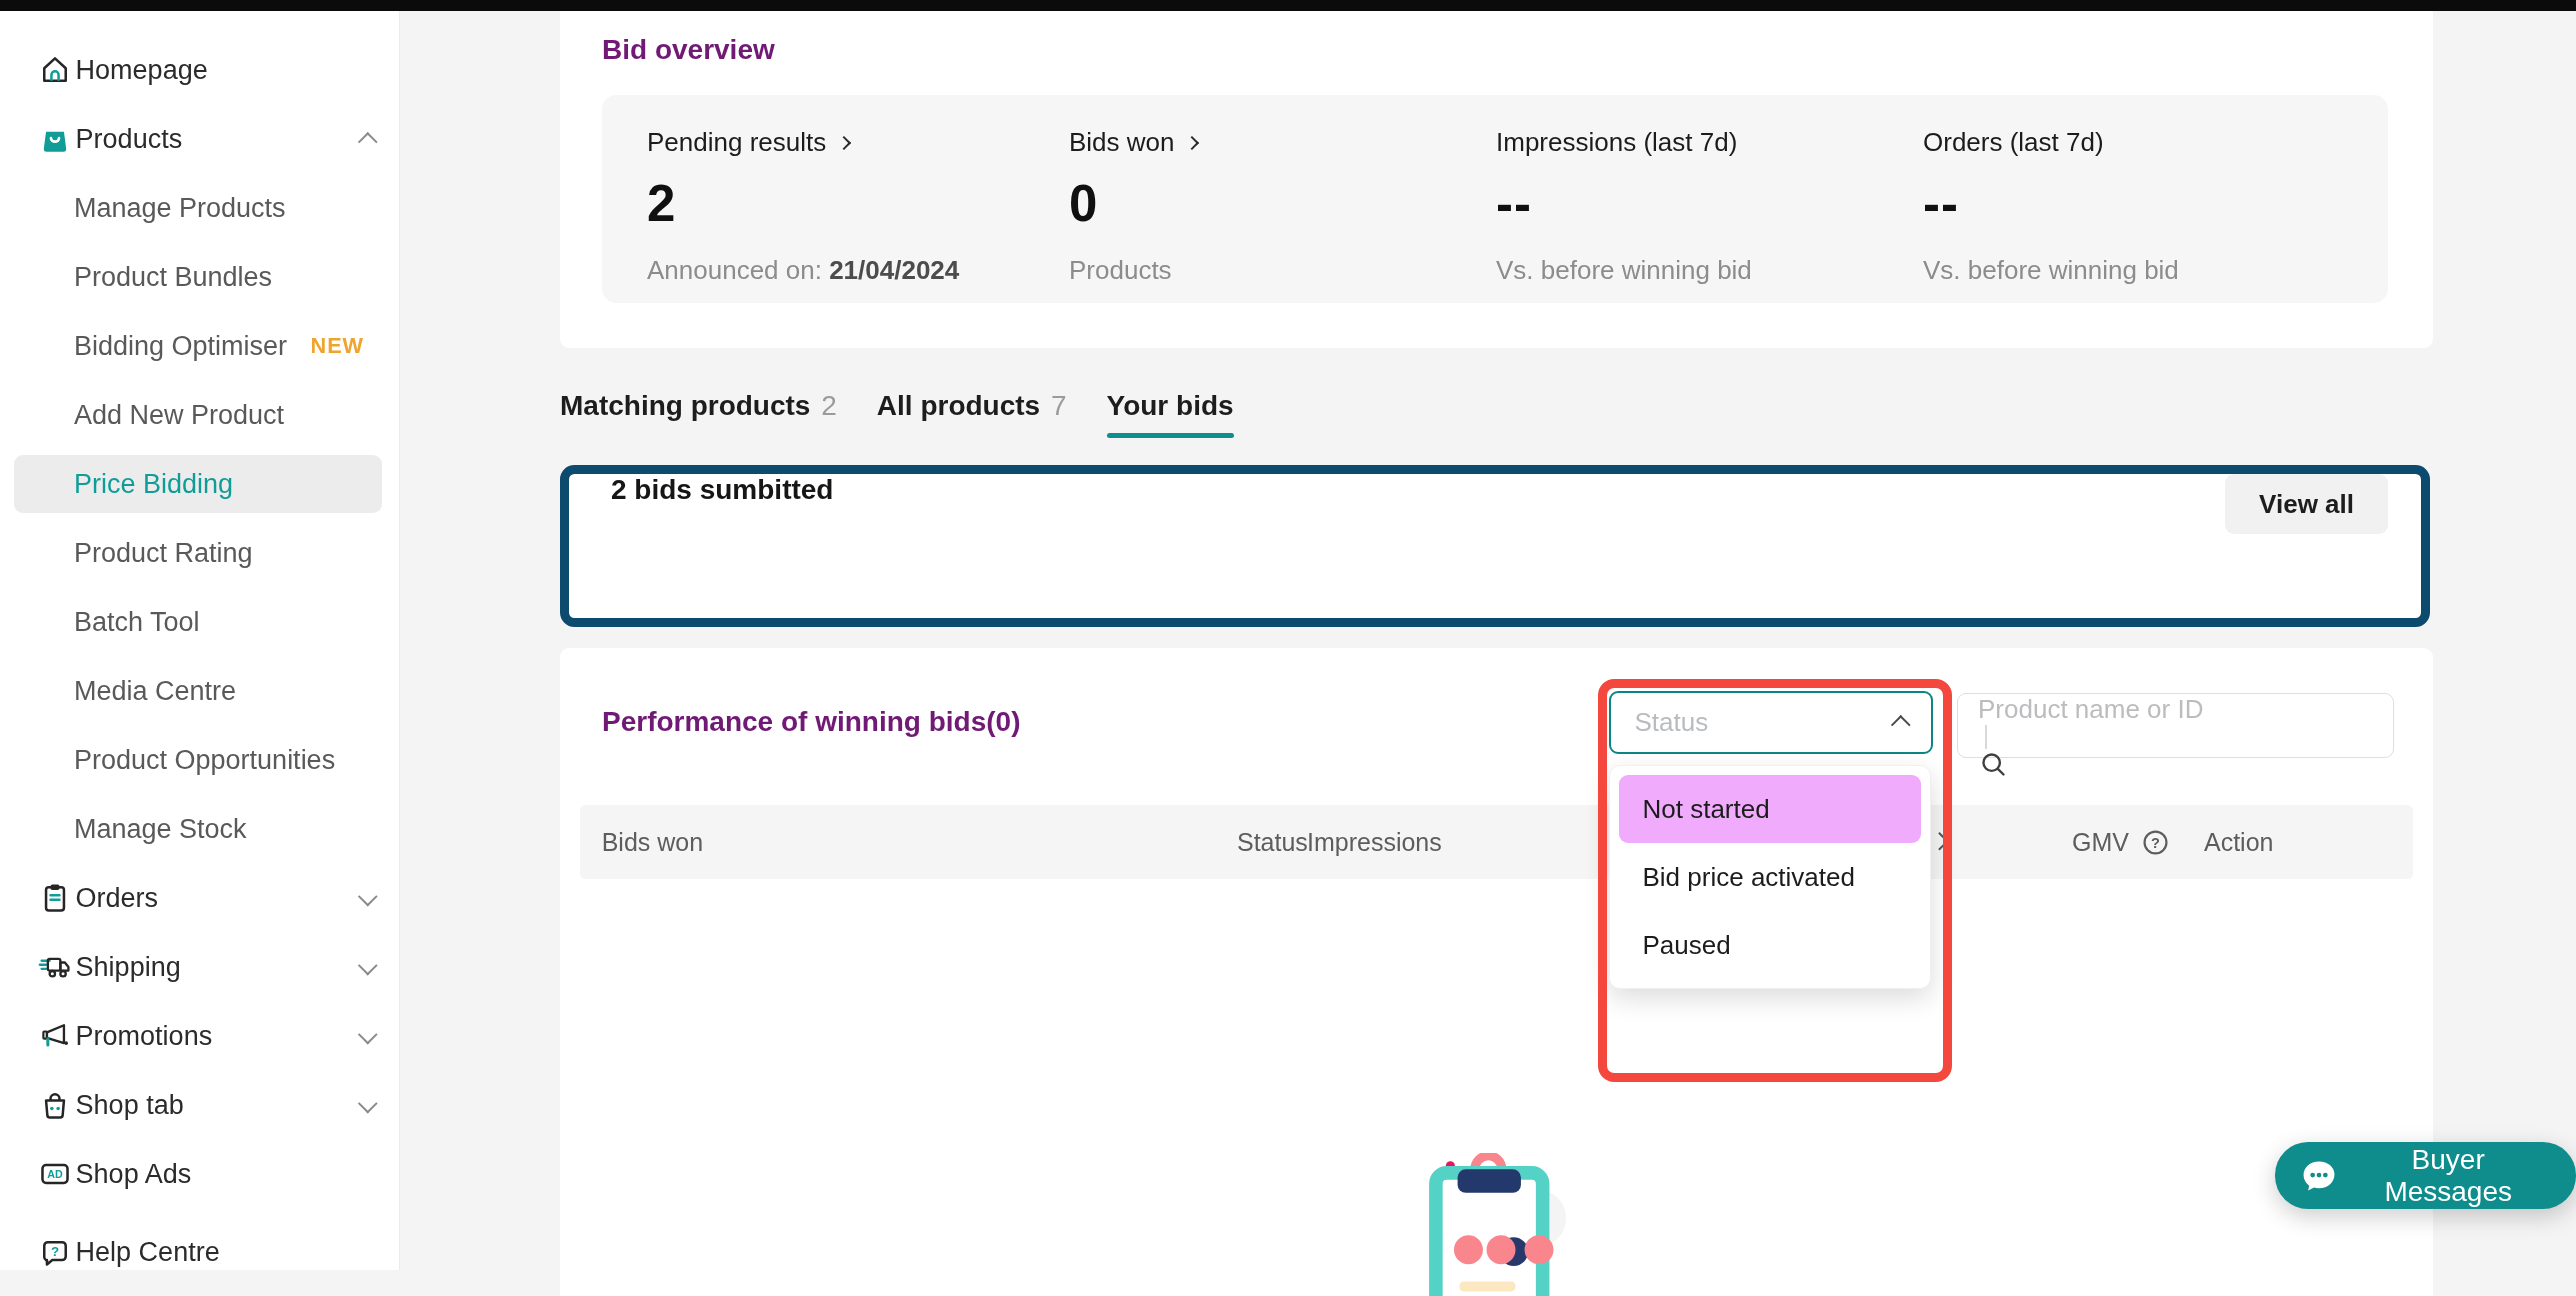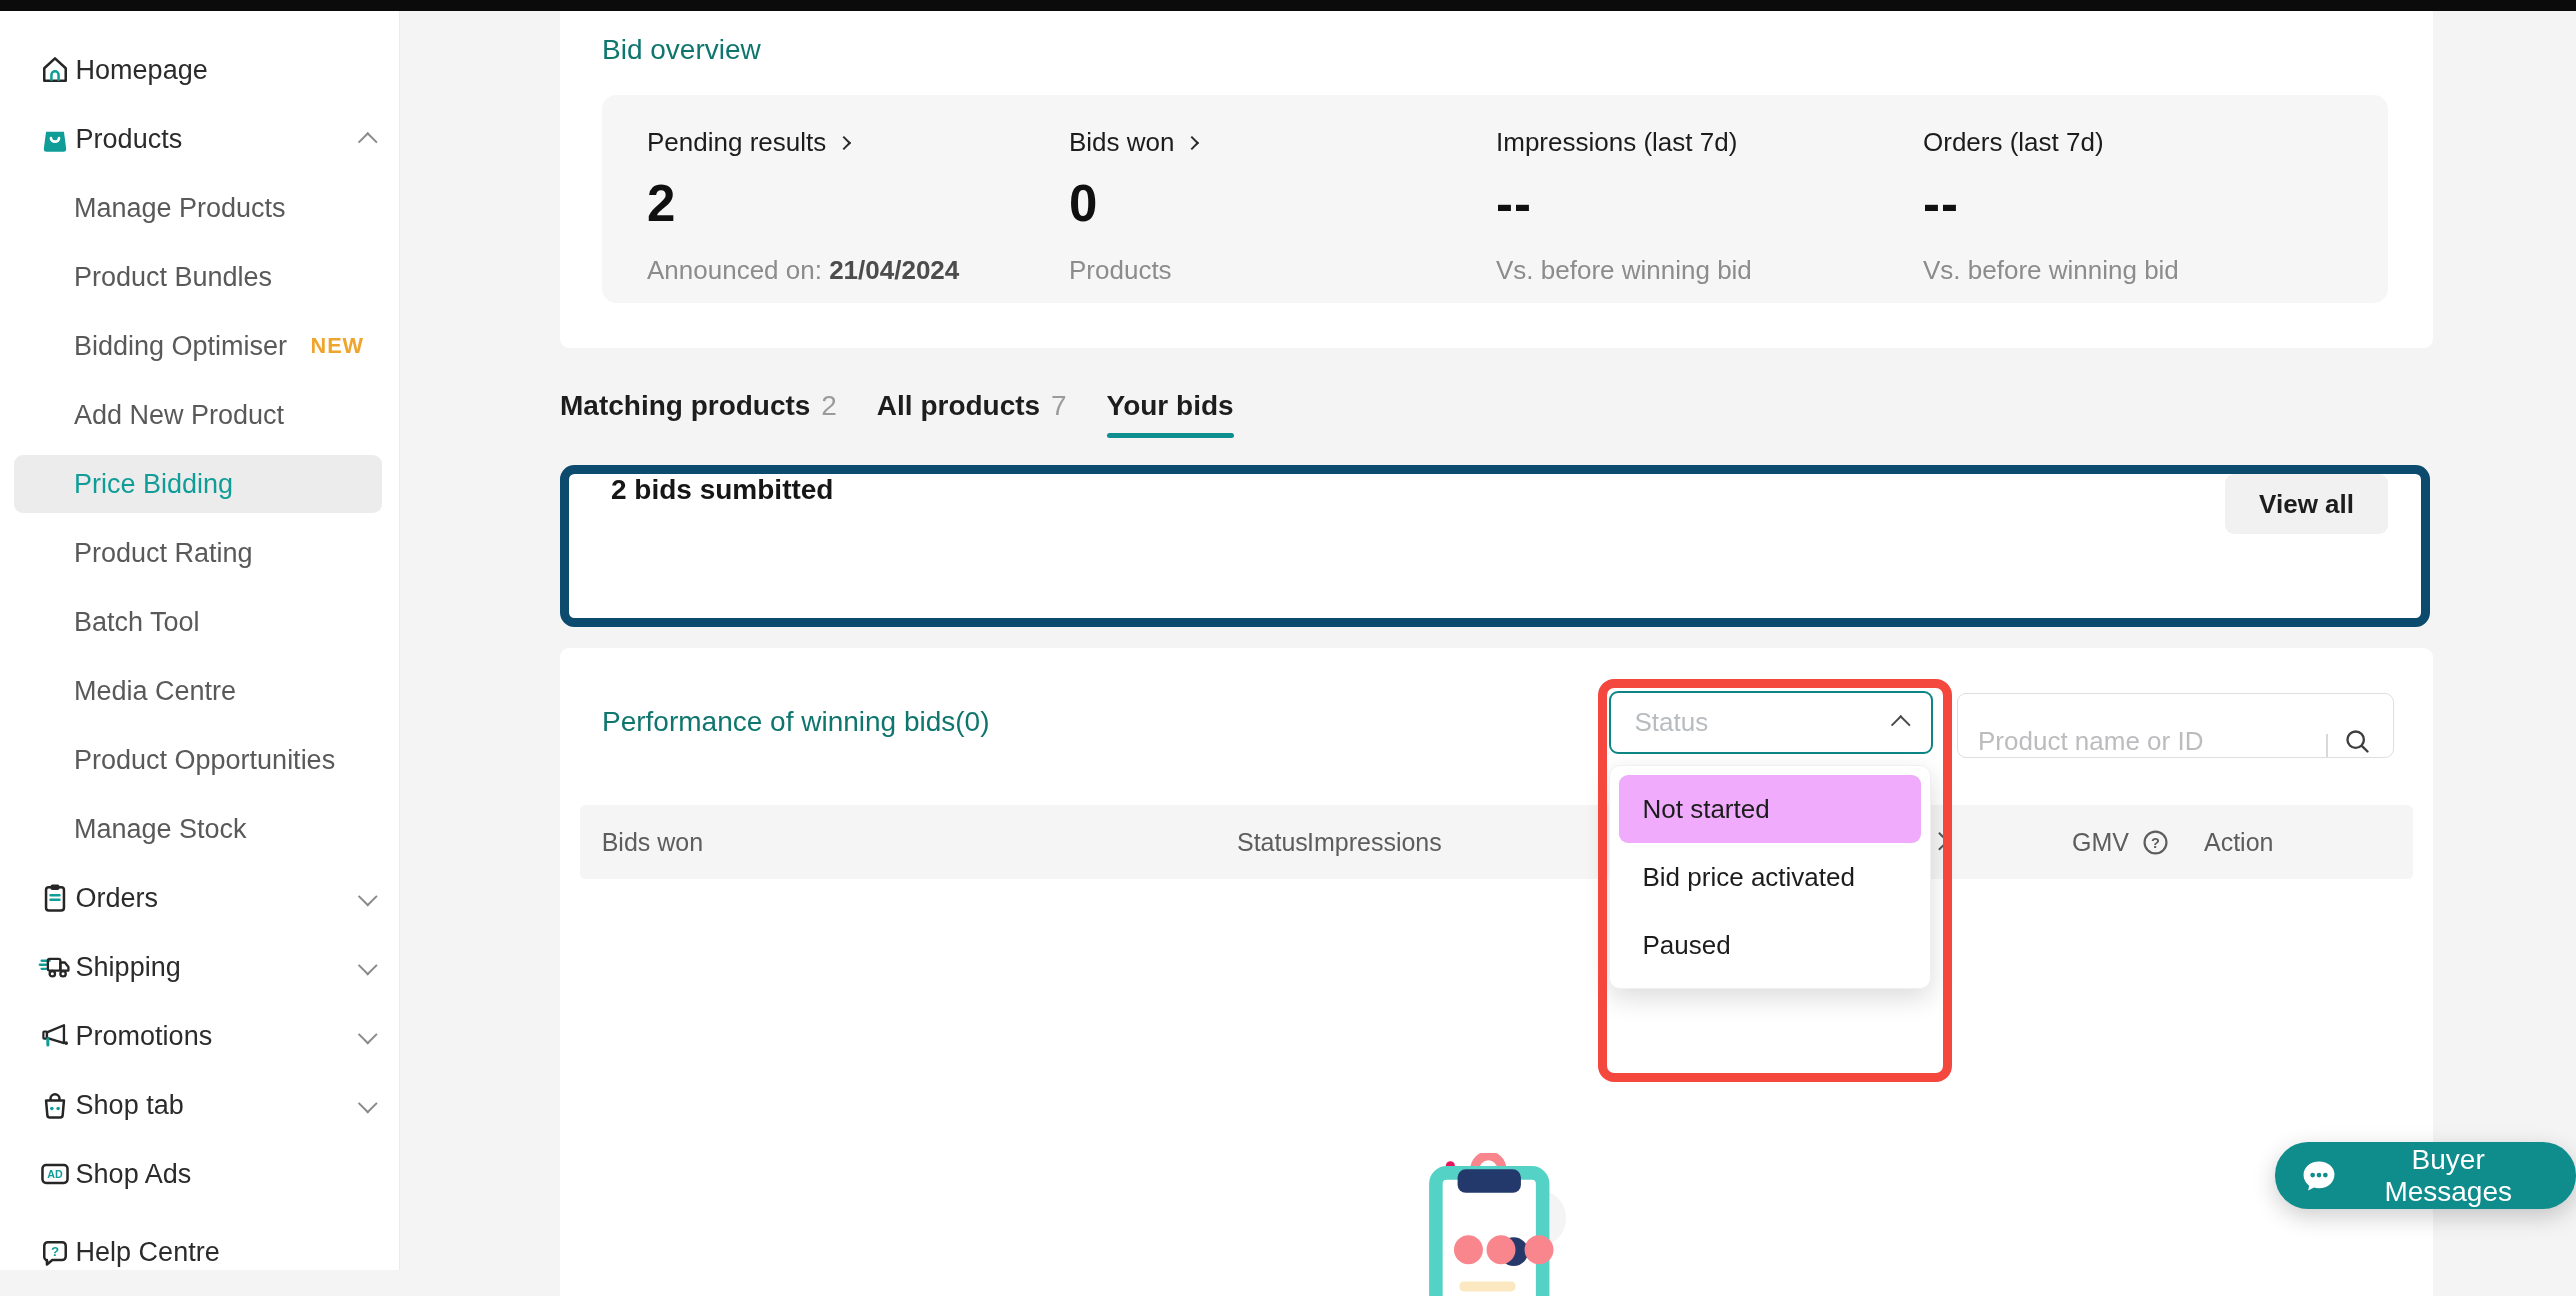--- a/index.html
+++ b/index.html
@@ -32,21 +32,21 @@
   .nav-item.current .lbl { color:#109d98;text-align:center; }
   .badge-new { font-size:21.7px; font-weight:700; color:#efa42d; margin-left:23.5px; letter-spacing:0.9px; position:relative; }
   .chev { width:13.5px; height:13.5px; border-right:2.7px solid #8a8a8a; border-bottom:2.7px solid #8a8a8a; flex:none; }
   .chev.down { transform:rotate(45deg) translate(-1.8px,-1.8px); }
   .chev.up   { transform:rotate(-135deg) translate(-1.8px,-1.8px); }
   .nav-item .chev { margin-left:auto; }
   .help-gap { margin-top:9px; }
 
   
   .panel1 { position:absolute; left:560px; top:10.8px; width:1873px; height:337px; background:#fff; border-radius:0 0 9px 9px; }
-  .panel-title { position:absolute; left:42px; top:23.5px; font-size:28px; font-weight:400; color:#0f766e; }
+  .panel-title { position:absolute; left:42px; top:23.5px; font-size:28px; font-weight:700; color:#701a75; }
   .stats { position:absolute; left:42px; top:84px; width:1786px; height:208px; background:#f6f6f7; border-radius:14.4px; }
   .stat { position:absolute; top:0; height:100%; }
   .stat.c0 { left:45px; } .stat.c1 { left:467px; } .stat.c2 { left:894px; } .stat.c3 { left:1321px; }
   .stat .lbl { margin-top:32.5px; font-size:26px; color:#1c1c1c; display:flex; align-items:center; gap:12.6px; }
   .chev-r { width:10px; height:10px; border-right:2.7px solid #2a2a2a; border-bottom:2.7px solid #2a2a2a; transform:rotate(-45deg); display:inline-block; }
   .stat .val { margin-top:16.2px; font-size:51px; font-weight:700; color:#101010; letter-spacing:0.9px; }
   .stat .sub { margin-top:21.7px; font-size:26px; color:#8c8c8c; }
   .stat .sub b { color:#4c4c4c; font-weight:700; }
 
   
@@ -67,21 +67,21 @@
     background:#f1f1f2; border:none; border-radius:9px;
     font-family:inherit; font-size:26px; font-weight:600; color:#1d1d1d; cursor:pointer;
   }
 
   
   .panel2 { position:absolute; left:560px; top:648px; width:1873px; height:648px; background:#fff; border-radius:9px 9px 0 0; overflow:hidden; }
   .panel2 .panel-title { top:58px; }
   .search-box {
     position:absolute; left:1397px; top:45px; width:437px; height:65px;
     background:#fff; border:1.8px solid #dedede; border-radius:9px;
-    display:flex; align-items:flex-end; padding:0 20px; cursor:text;
+    display:flex; align-items:flex-start; padding:0 20px; cursor:text;flex-direction:column;
   }
   .search-box input {
     flex:1; border:none; outline:none; font-family:inherit; font-size:26px; color:#333; background:transparent; min-width:0;
   }
   .search-box input::placeholder { color:#bcbcbf; }
   .search-div { width:1.8px; height:23.5px; background:#d9d9d9; margin:0 14.4px 0 7.2px; flex:none; }
   .thead { position:absolute; left:20px; right:20px; top:157px; height:74px; background:#f5f5f6; border-radius:5.4px; }
   .th { position:absolute; top:0; height:74px; display:flex; align-items:center; font-size:25px; color:#5d5d5d; white-space:nowrap; }
   .th.h0 { left:21.7px; } .th.h1 { left:657px; } .th.h2 { left:727px; }
   .th.h3 { left:1492px; } .th.h4 { left:1624px; }

